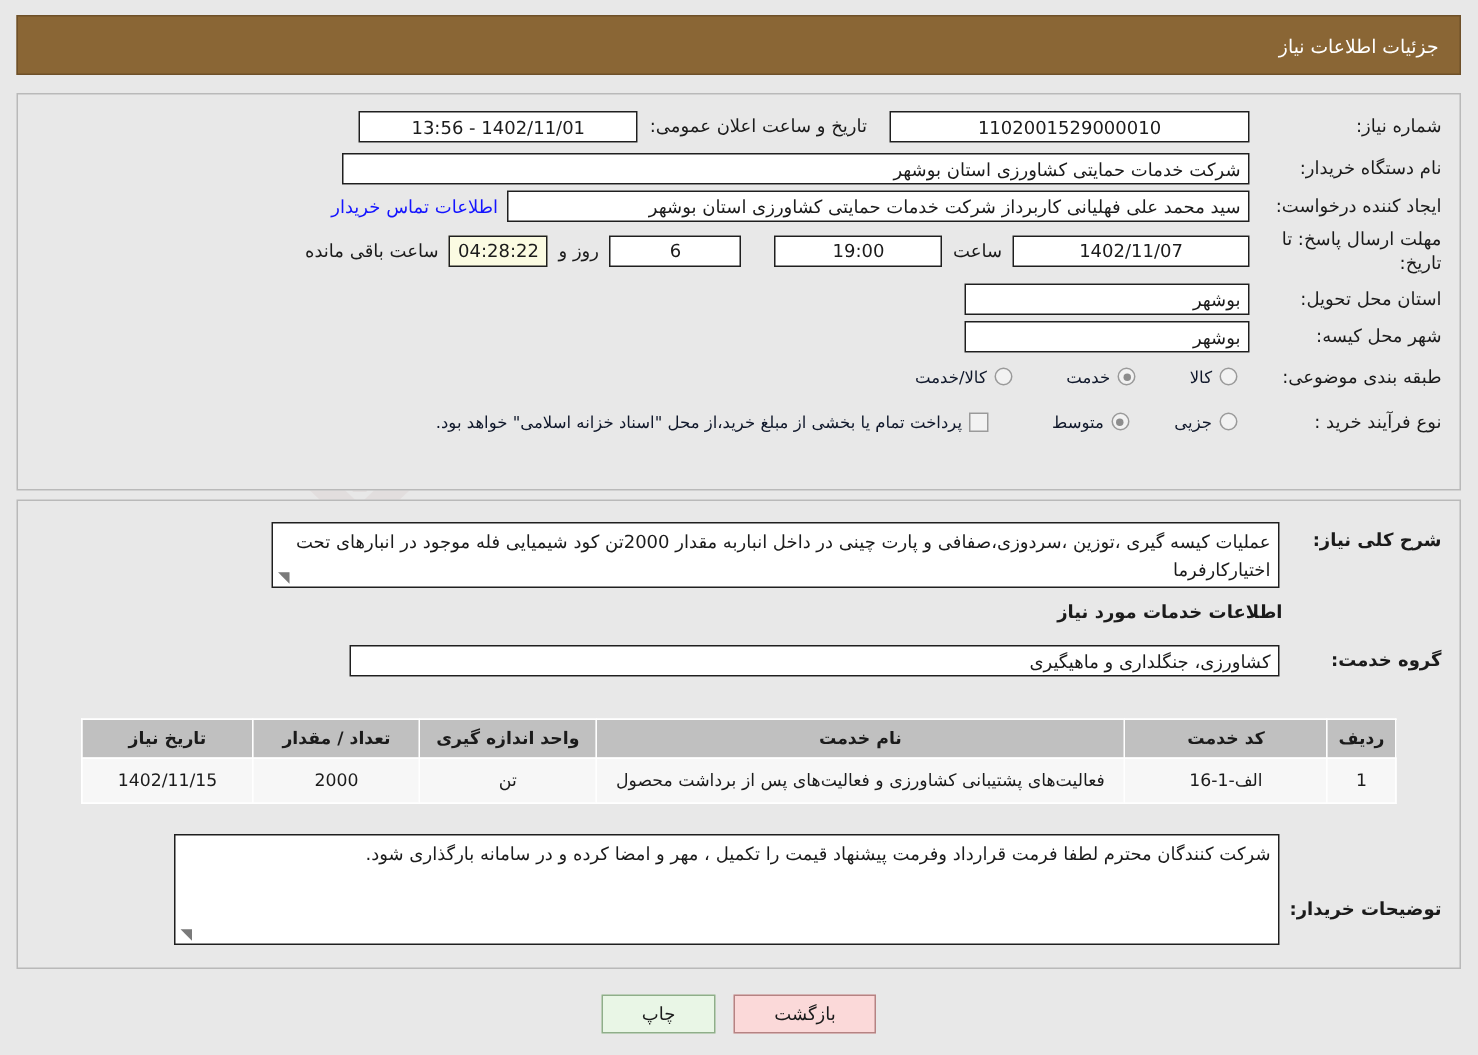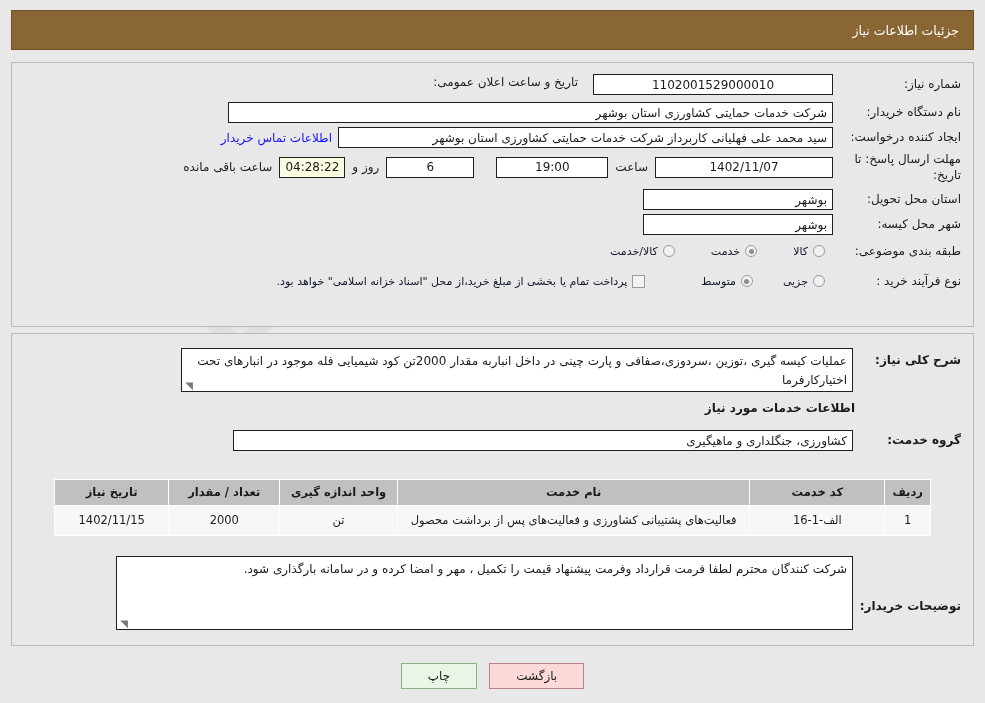--- a/index.html
+++ b/index.html
@@ -264,36 +264,37 @@
   </div>
 
   <div class="panel">
 
     <div class="row" style="top:11px; right:12px;">
       <div class="lbl" style="width:120px; text-align:right;">شماره نیاز:</div>
       <div class="fld center" style="width:240px; margin-right:8px;">1102001529000010</div>
     </div>
     <div class="row" style="top:11px; right:395px;">
       <div class="lbl">تاریخ و ساعت اعلان عمومی:</div>
+      <div class="fld center" style="width:186px; margin-right:8px;">1402/11/01 - 13:56</div>
     </div>
 
     <div class="row" style="top:39px; right:12px;">
       <div class="lbl" style="width:120px; text-align:right;">نام دستگاه خریدار:</div>
       <div class="fld start" style="width:605px; margin-right:8px;padding-left:22px;">شرکت خدمات حمایتی کشاورزی استان بوشهر</div>
     </div>
 
     <div class="row" style="top:64px; right:12px;">
       <div class="lbl" style="width:120px; text-align:right;">ایجاد کننده درخواست:</div>
       <div class="fld start" style="width:495px; margin-right:8px;">سید محمد علی فهلیانی کاربرداز شرکت خدمات حمایتی کشاورزی استان بوشهر</div>
       <div class="link" style="margin-right:6px;">اطلاعات تماس خریدار</div>
     </div>
 
     <div class="row" style="top:88px; right:12px;">
       <div class="lbl lbl-wrap" style="width:120px; text-align:right;">مهلت ارسال پاسخ: تا تاریخ:</div>
-      <div class="fld center" style="width:178px; margin-right:8px;">1402/11/07</div>
+      <div class="fld center" style="width:158px; margin-right:8px;">1402/11/07</div>
       <div class="mini-lbl" style="margin-right:7px;">ساعت</div>
       <div class="fld center" style="width:112px; margin-right:7px;">19:00</div>
       <div class="fld center" style="width:88px; margin-right:22px;">6</div>
       <div class="mini-lbl" style="margin-right:7px;">روز و</div>
       <div class="fld yellow center" style="width:66px; margin-right:7px;">04:28:22</div>
       <div class="mini-lbl" style="margin-right:7px;">ساعت باقی مانده</div>
     </div>
 
     <div class="row" style="top:126px; right:12px;">
       <div class="lbl" style="width:120px; text-align:right;">استان محل تحویل:</div>
@@ -324,21 +325,21 @@
     <div class="row" style="top:210px; right:12px;">
       <div class="lbl" style="width:120px; text-align:right;">نوع فرآیند خرید :</div>
       <div class="radio-group" style="margin-right:16px;">
         <span class="radio"></span>
         <span class="radio-lbl">جزیی</span>
       </div>
       <div class="radio-group" style="margin-right:30px;">
         <span class="radio on"></span>
         <span class="radio-lbl">متوسط</span>
       </div>
-      <div class="radio-group" style="margin-right:56px;">
+      <div class="radio-group" style="margin-right:42px;">
         <span class="checkbox"></span>
         <span class="radio-lbl">پرداخت تمام یا بخشی از مبلغ خرید،از محل "اسناد خزانه اسلامی" خواهد بود.</span>
       </div>
     </div>
   </div>
 
   <div class="panel-2">
 
     <div class="row" style="top:14px; right:12px; align-items:flex-start;">
       <div class="lbl bold-lbl" style="width:100px; text-align:right; padding-top:4px;">شرح کلی نیاز:</div>

